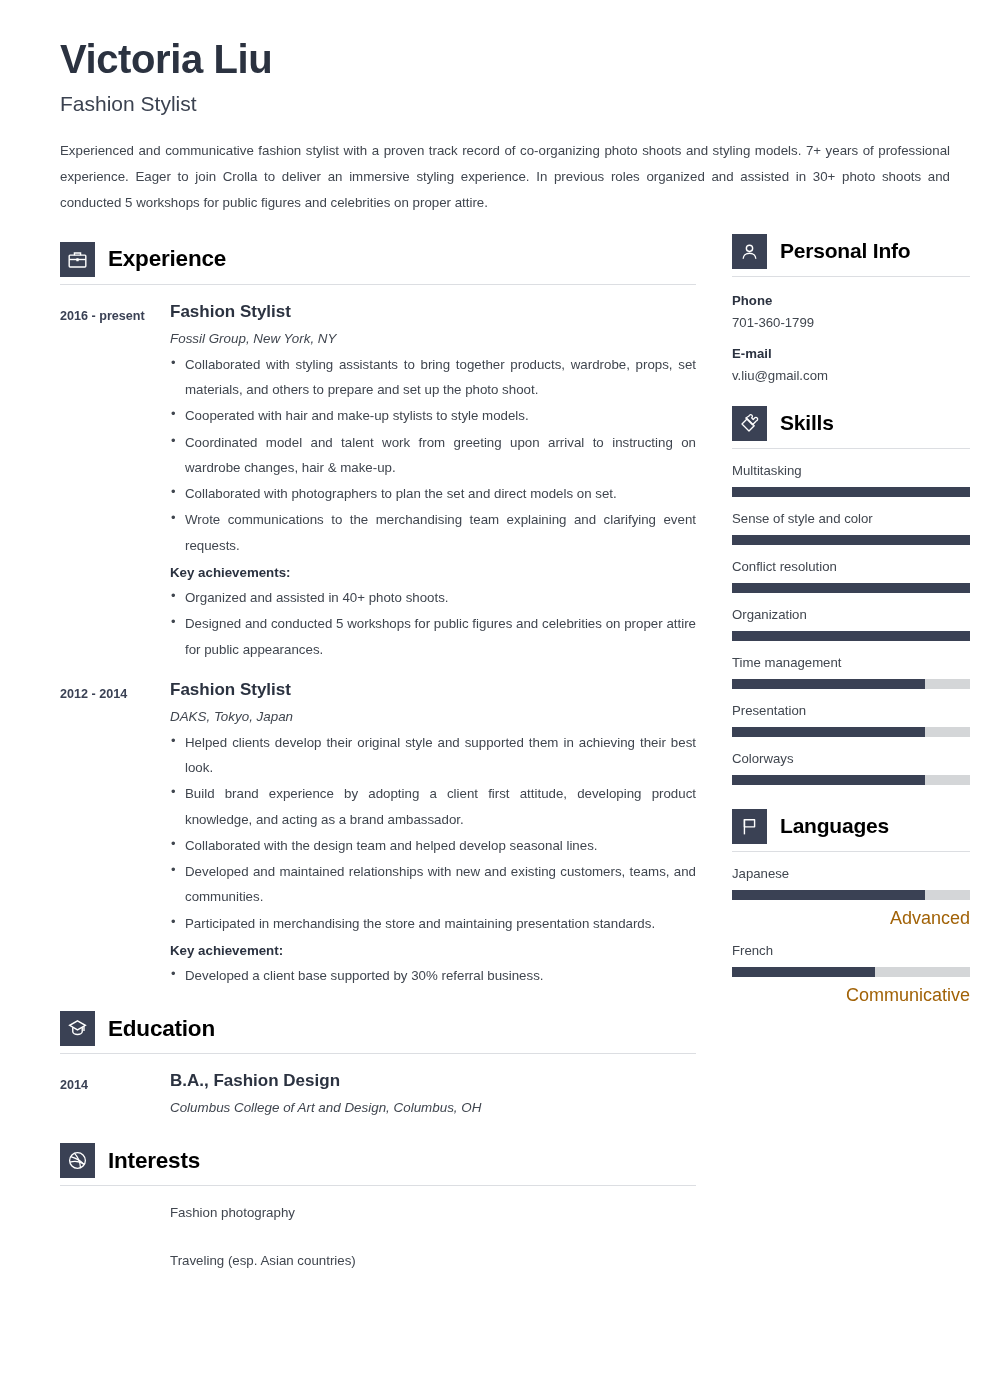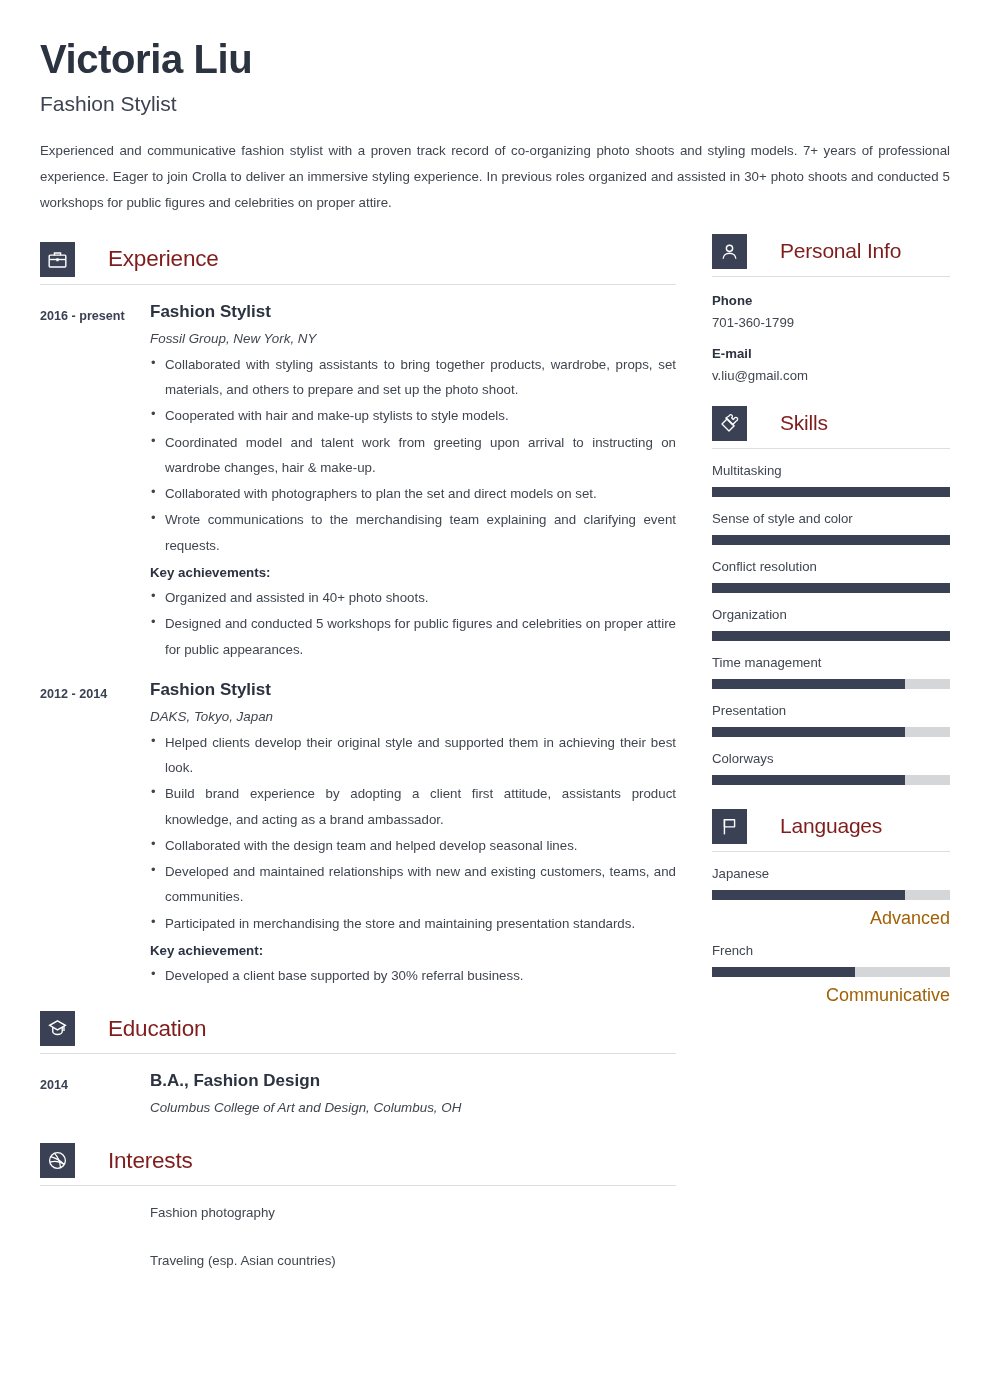--- a/index.html
+++ b/index.html
@@ -12,21 +12,21 @@
 
   body {
     font-family: "Liberation Sans", sans-serif;
     color: #333a45;
     position: relative;
   }
 
   .page {
     width: 990px;
     height: 1400px;
-    padding: 38px 40px 0 40px;
+    padding: 38px 40px 0 60px;
     position: relative;
   }
 
   
   .name {
     font-size: 40px;
     font-weight: bold;
     color: #2b3240;
     letter-spacing: -0.4px;
     line-height: 1.05;
@@ -69,24 +69,23 @@
     height: 35px;
     background: #3a4154;
     flex: none;
     display: flex;
     align-items: center;
     justify-content: center;
   }
   .sec-icon svg { display: block; }
   .section-head h2 {
     font-size: 22.5px;
-    font-weight: normal;
-    color: #7f1d1d;
+    font-weight: bold;
+    color: #000000;
     letter-spacing: -0.2px;
-    margin-left: 20px;
   }
   .side .section-head h2 { font-size: 21px; }
   .rule {
     height: 1px;
     background: #dcdee2;
     width: 100%;
   }
 
   
   .entry {
@@ -236,21 +235,21 @@
           </div>
         </div>
 
         <div class="entry">
           <div class="entry-date">2012 - 2014</div>
           <div class="entry-body">
             <div class="entry-title">Fashion Stylist</div>
             <div class="entry-sub">DAKS, Tokyo, Japan</div>
             <ul class="bullets">
               <li>Helped clients develop their original style and supported them in achieving their best look.</li>
-              <li>Build brand experience by adopting a client first attitude, assistants product knowledge, and acting as a brand ambassador.</li>
+              <li>Build brand experience by adopting a client first attitude, developing product knowledge, and acting as a brand ambassador.</li>
               <li>Collaborated with the design team and helped develop seasonal lines.</li>
               <li>Developed and maintained relationships with new and existing customers, teams, and communities.</li>
               <li>Participated in merchandising the store and maintaining presentation standards.</li>
             </ul>
             <div class="ach-label">Key achievement:</div>
             <ul class="bullets">
               <li>Developed a client base supported by 30% referral business.</li>
             </ul>
           </div>
         </div>

